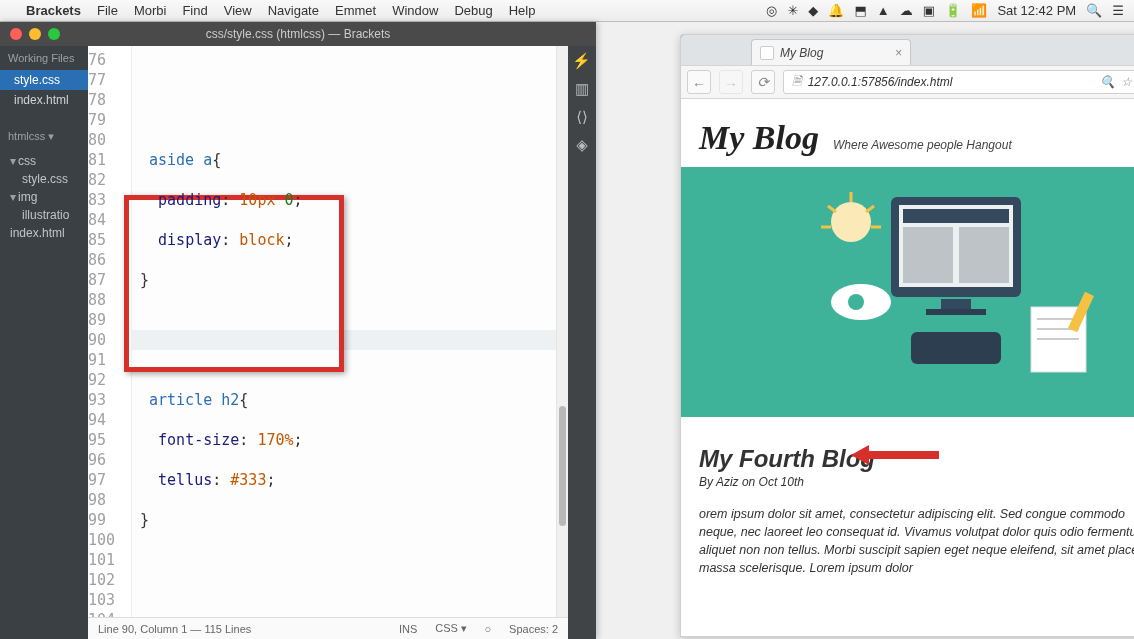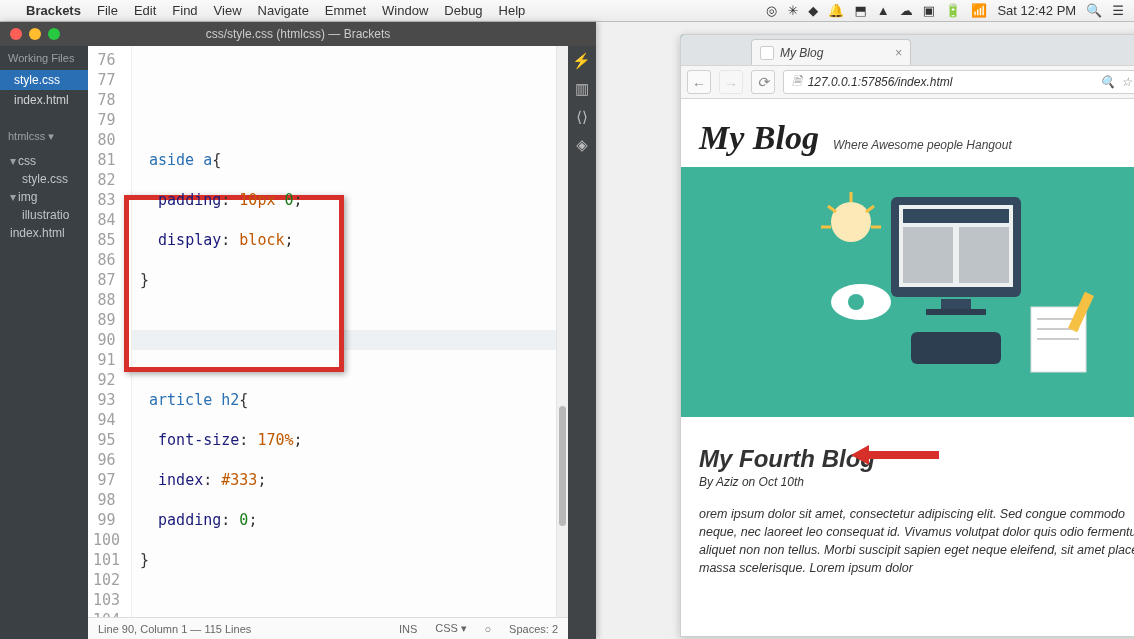--- a/index.html
+++ b/index.html
@@ -25,21 +25,21 @@
     .side-sec{ padding:6px 8px; color:#9aa0a4; font-size:11px;}
     .side-item{ padding:3px 10px 3px 14px; color:#cfd3d6; white-space:nowrap; overflow:hidden;}
     .side-item.active{ background:#2a6fb3; color:#fff;}
     .side-tree{ padding:3px 6px;}
     .tree-row{ padding:2px 0 2px 4px; white-space:nowrap; overflow:hidden;}
     .tree-row.indent1{ padding-left:16px;}
     .tree-row.indent2{ padding-left:16px;}
     .tree-caret{ display:inline-block; width:8px; color:#9aa0a4;}
     .editor-main{ flex:1; display:flex; flex-direction:column; position:relative; }
     .code-area{ flex:1; display:flex; background:#fdfdfd; position:relative; overflow:hidden;}
-    .gutter{ width:44px; background:#fff; color:#a0a0a0; text-align:center; padding:4px 6px 0 0; font-family:Menlo,Consolas,monospace; font-size:15px; line-height:20px; border-right:1px solid #eee;}
+    .gutter{ width:44px; background:#fff; color:#a0a0a0; text-align:left; padding:4px 6px 0 0; font-family:Menlo,Consolas,monospace; font-size:15px; line-height:20px; border-right:1px solid #eee;}
     .code{ flex:1; padding:4px 0 0 8px; font-family:Menlo,Consolas,monospace; font-size:15px; line-height:20px; white-space:pre; color:#333; position:relative;}
     .tok-sel{ color:#2a6fb3;margin-left:9px;} .tok-prop{ color:#1a1a7a;} .tok-val{ color:#c05800;} .tok-num{ color:#1a7a1a;}
     .cursor-line{ position:absolute; left:0; right:0; height:20px; background:#eef1f4; z-index:0;}
     .red-box{ position:absolute; border:5px solid #d7302b; pointer-events:none; box-shadow:2px 2px 6px rgba(0,0,0,.35);}
     .statusbar{ height:22px; border-top:1px solid #ddd; background:#fafafa; display:flex; align-items:center; font-size:11px; color:#666; padding:0 10px; gap:18px;}
     .statusbar .spacer{ flex:1;}
     .right-rail{ width:28px; background:#404447; display:flex; flex-direction:column; align-items:center; padding-top:6px; gap:10px; color:#bbb;}
     .right-rail span{ font-size:15px; cursor:default;}
     .scroll-track{ position:absolute; right:0; top:0; bottom:0; width:12px; background:#f0f0f0; border-left:1px solid #e3e3e3;}
     .scroll-thumb{ position:absolute; left:2px; right:2px; background:#b8b8b8; border-radius:4px;}
@@ -70,21 +70,21 @@
     
     .anno-arrow{ position:absolute; }
   </style>
 </head>
 <body>
 
 <div class="menubar">
   <span class="apple"></span>
   <span class="appname item">Brackets</span>
   <span class="item">File</span>
-  <span class="item">Edit</span>
+  <span class="item">Morbi</span>
   <span class="item">Find</span>
   <span class="item">View</span>
   <span class="item">Navigate</span>
   <span class="item">Emmet</span>
   <span class="item">Window</span>
   <span class="item">Debug</span>
   <span class="item">Help</span>
   <div class="tray">
     <span>◎</span>
     <span>✳</span>
@@ -166,22 +166,21 @@
 <div class="cursor-line" style="top:284px;"></div>
 <div style="position:relative; z-index:1;">
 <div> </div>
 <div><span class="tok-sel">aside a</span><span>{</span></div>
 <div>  <span class="tok-prop">padding</span><span>: </span><span class="tok-val">10px</span><span> </span><span class="tok-num">0</span><span>;</span></div>
 <div>  <span class="tok-prop">display</span><span>: </span><span class="tok-val">block</span><span>;</span></div>
 <div><span>}</span></div>
 <div> </div><div> </div><div> </div>
 <div><span class="tok-sel">article h2</span><span>{</span></div>
 <div>  <span class="tok-prop">font-size</span><span>: </span><span class="tok-val">170%</span><span>;</span></div>
-<div>  <span class="tok-prop">index</span><span>: </span><span class="tok-val">#333</span><span>;</span></div>
-<div>  <span class="tok-prop">padding</span><span>: </span><span class="tok-num">0</span><span>;</span></div>
+<div>  <span class="tok-prop">tellus</span><span>: </span><span class="tok-val">#333</span><span>;</span></div>
 <div><span>}</span></div>
 
 
 
 
 
 
 
 
 

